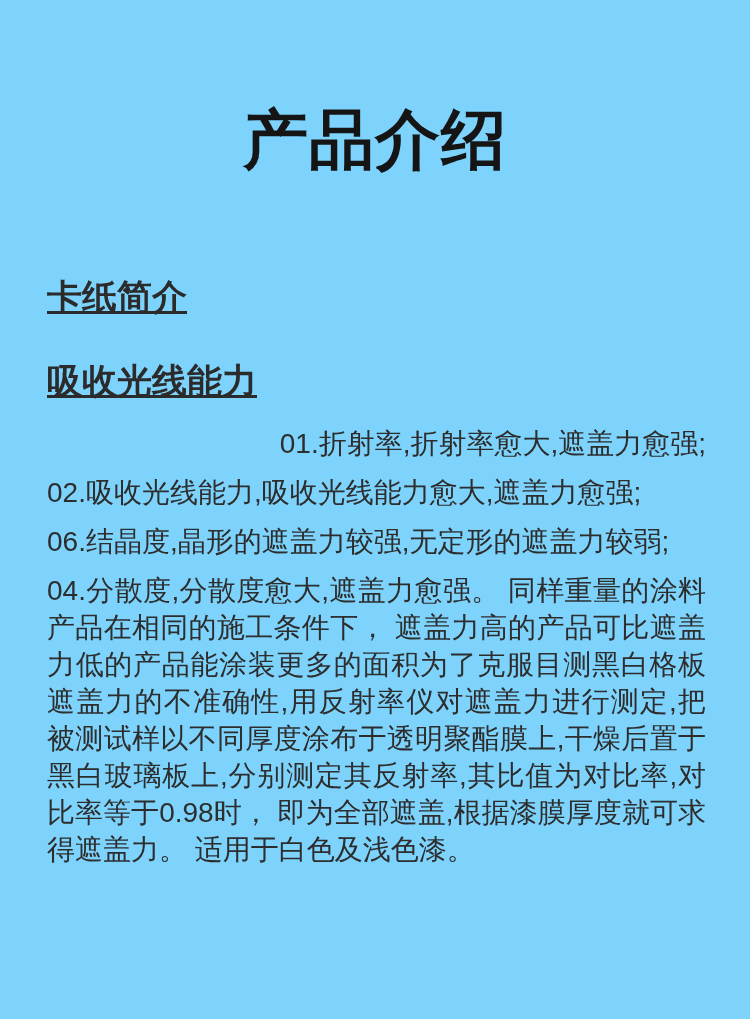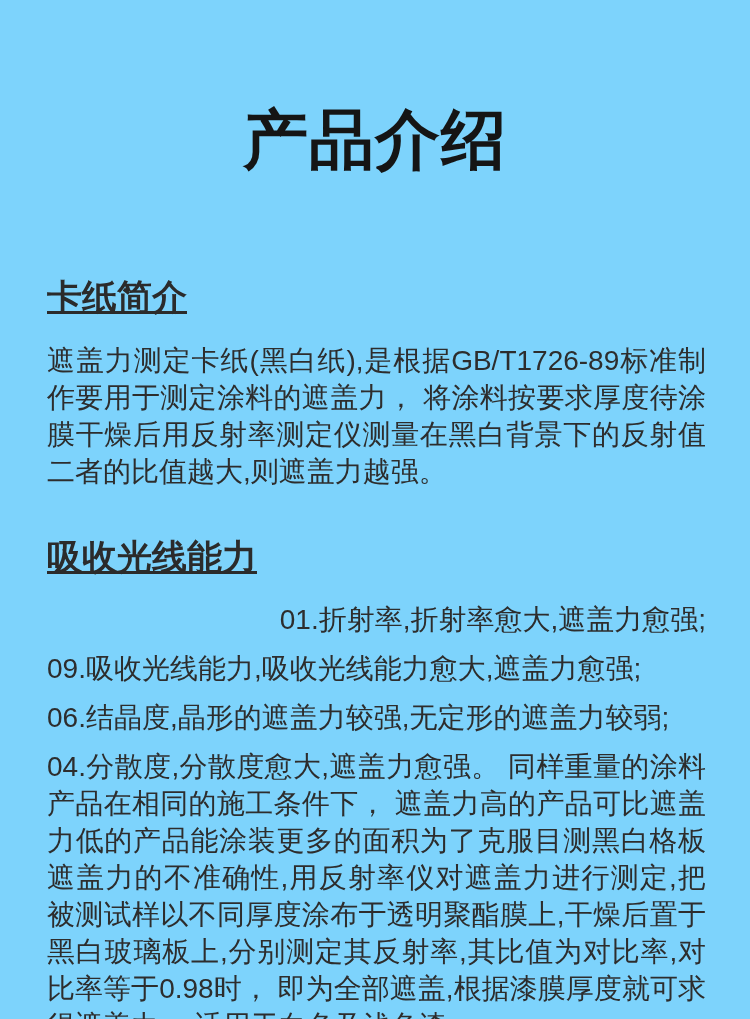--- a/index.html
+++ b/index.html
@@ -78,25 +78,24 @@
 <body>
 
 <div class="page">
 
   <h1 class="main-title">产品介绍</h1>
 
   <div class="content">
 
     <h2 class="sub-heading heading-intro">卡纸简介</h2>
 
-    <p class="intro-paragraph">遮盖力测定卡纸(黑白纸),是根据GB/T1726-89标准制作要用于测定涂料的遮盖力， 将涂料按要求厚度待涂膜干燥后用反射率测定仪测量在黑白背景下的反射值二者的比值越大,则遮盖力越强。</p>
 
     <h2 class="sub-heading heading-performance">吸收光线能力</h2>
 
     <ul class="perf-list">
       <li class="perf-item first">01.折射率,折射率愈大,遮盖力愈强;</li>
-      <li class="perf-item">09.吸收光线能力,吸收光线能力愈大,遮盖力愈强;</li>
+      <li class="perf-item">02.吸收光线能力,吸收光线能力愈大,遮盖力愈强;</li>
       <li class="perf-item">06.结晶度,晶形的遮盖力较强,无定形的遮盖力较弱;</li>
       <li class="perf-item long">04.分散度,分散度愈大,遮盖力愈强。 同样重量的涂料产品在相同的施工条件下， 遮盖力高的产品可比遮盖力低的产品能涂装更多的面积为了克服目测黑白格板遮盖力的不准确性,用反射率仪对遮盖力进行测定,把被测试样以不同厚度涂布于透明聚酯膜上,干燥后置于黑白玻璃板上,分别测定其反射率,其比值为对比率,对比率等于0.98时， 即为全部遮盖,根据漆膜厚度就可求得遮盖力。 适用于白色及浅色漆。</li>
     </ul>
 
   </div>
 </div>
 
 </body></html>

